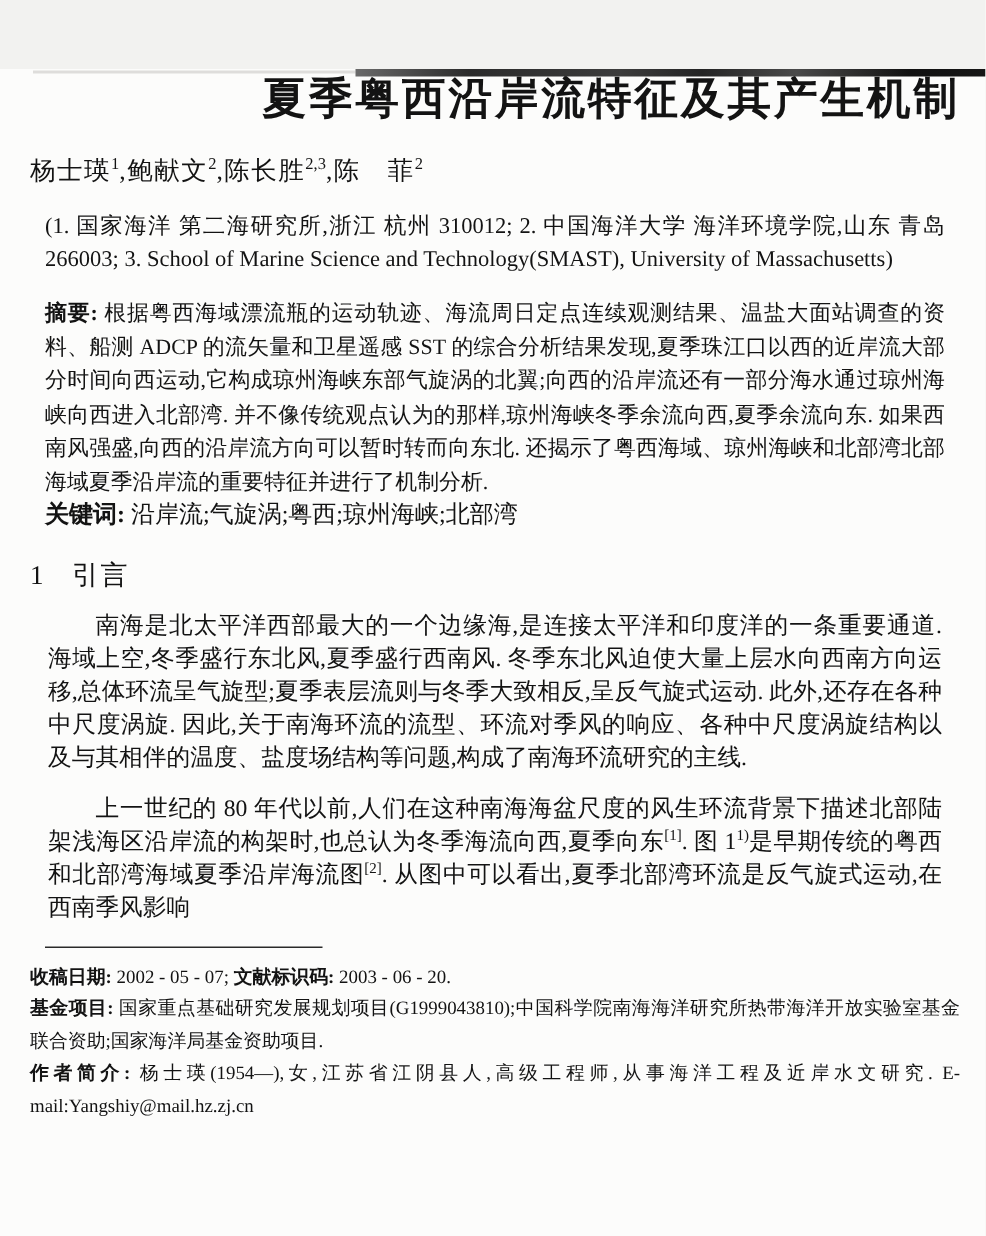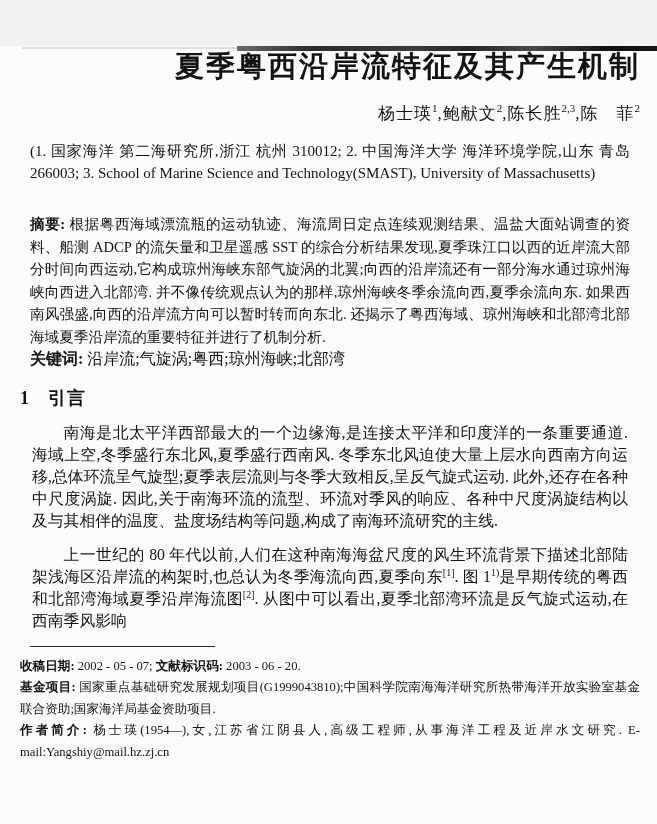--- a/index.html
+++ b/index.html
@@ -16,36 +16,36 @@
   }
   
   .scan-smudge{position:absolute;top:1px;left:22px;width:215px;height:2px;background:#dedddb;}
   .scan-bar{position:absolute;top:0;left:237px;right:0;height:5px;
     background:linear-gradient(90deg,#6a6a6a 0%,#2b2b2b 18%,#3c3c3c 42%,#242424 55%,#4a4a4a 70%,#111 88%,#161616 100%);}
   h1.title{
     margin:46px 0 0 0;text-align:right;
     font-size:29px;line-height:40px;font-weight:bold;letter-spacing:2px;
   }
   .authors{
-    margin-top:16px;text-align:right;font-size:17px;line-height:24px;letter-spacing:1px;
+    margin-top:16px;text-align:left;font-size:17px;line-height:24px;letter-spacing:1px;
   }
   .authors .sup{font-size:11px;vertical-align:super;line-height:0;letter-spacing:0;}
   .affil{
     margin-top:15px;padding:0 10px;font-size:15px;line-height:21.5px;text-align:justify;
   }
   .abstract{
-    margin-top:29px;padding:0 10px;font-size:14.6px;line-height:22.5px;text-align:justify;
+    margin-top:14px;padding:0 10px;font-size:14.6px;line-height:22.5px;text-align:justify;
   }
   .kwline,.metaline{padding:0 10px;font-size:16px;line-height:22.5px;}
   .lbl{font-weight:bold;}
   .metaline .seg2{margin-left:34px;}
   .metaline .seg3{margin-left:34px;}
   .metaline .val{margin-left:6px;}
   h2.sec{
-    margin:15px 0 10px 0;font-size:18px;line-height:24px;font-weight:bold;letter-spacing:1px;
+    margin:15px 0 10px 0;font-size:18px;line-height:24px;font-weight:normal;letter-spacing:1px;
   }
   h2.sec .secnum{margin-right:18px;}
   .para{
     margin:12px;font-size:15.8px;line-height:22px;text-align:justify;text-indent:2em;
   }
   .para .sup{font-size:10px;vertical-align:super;line-height:0;}
   .fnrule{border:0;border-top:1.5px solid #2a2a2a;width:185px;margin:14px 0 9px 10px;}
   .footnotes{font-size:12.6px;line-height:21.5px;text-align:justify;}
   .footnotes .fn{margin:0;}
   .fn-bio{overflow-wrap:anywhere;}

